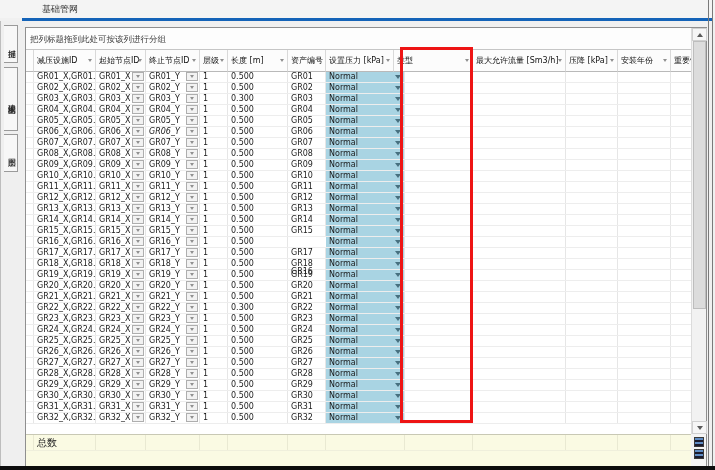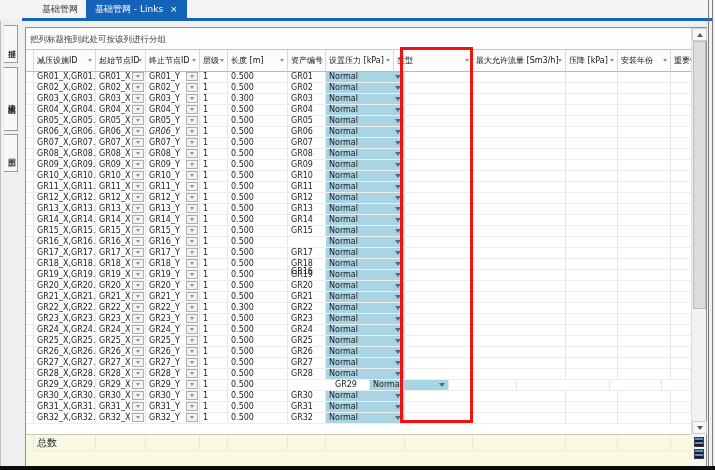--- a/index.html
+++ b/index.html
@@ -70,24 +70,20 @@
   
   .blackbar{left:0;top:466px;width:715px;height:4px;background:#0c0c0c;}
   .rline1{left:708px;top:0;width:1px;height:466px;background:#7a7a7a;}
   .rline2{left:712px;top:0;width:1px;height:466px;background:#7a7a7a;}
 </style>
 </head>
 <body>
 
 <div class="abs tabbar">
   <div class="abs tab-inactive">基础管网</div>
-  <div class="abs tab-active">
-    <span>基础管网 - Links</span>
-    <span class="tab-close">×</span>
-  </div>
 </div>
 <div class="abs accent"></div>
 
 <div class="abs sidestrip">
   <div class="abs vtab" style="top:4px;height:38px;">捕捉</div>
   <div class="abs vtab" style="top:46px;height:64px;">建设出图</div>
   <div class="abs vtab" style="top:113px;height:38px;">图层</div>
 </div>
 
 <div class="abs panel">
@@ -646,21 +642,21 @@
           <div class="cell" style="width: 8px;"></div>
           <div class="cell" style="width: 62px;">GR29_X,GR29...</div>
           <div class="cell" style="width: 50px;">GR29_X<div class="combo">
               <div class="tri sm"></div>
             </div></div>
           <div class="cell" style="width: 54px;">GR29_Y<div class="combo">
               <div class="tri sm"></div>
             </div></div>
           <div class="cell" style="width: 28px;">1</div>
           <div class="cell" style="width: 60px;">0.500</div>
-          <div class="cell" style="width: 38px; margin-left: 44px;">GR29</div>
+          <div class="cell" style="width: 38px;">GR29</div>
           <div class="cell type" style="width: 79px;">Normal<div class="typechev"></div></div>
           <div class="cell" style="width: 68px;"></div>
           <div class="cell" style="width: 93px;"></div>
           <div class="cell" style="width: 52px;"></div>
           <div class="cell" style="width: 53px;"></div>
           <div class="cell" style="width: 26px;"></div>
         </div>
         <div class="row">
           <div class="cell" style="width: 8px;"></div>
           <div class="cell" style="width: 62px;">GR30_X,GR30...</div>

